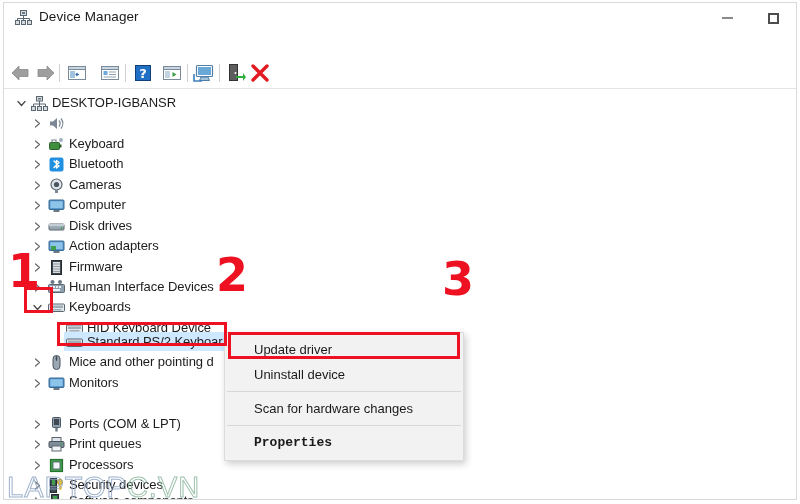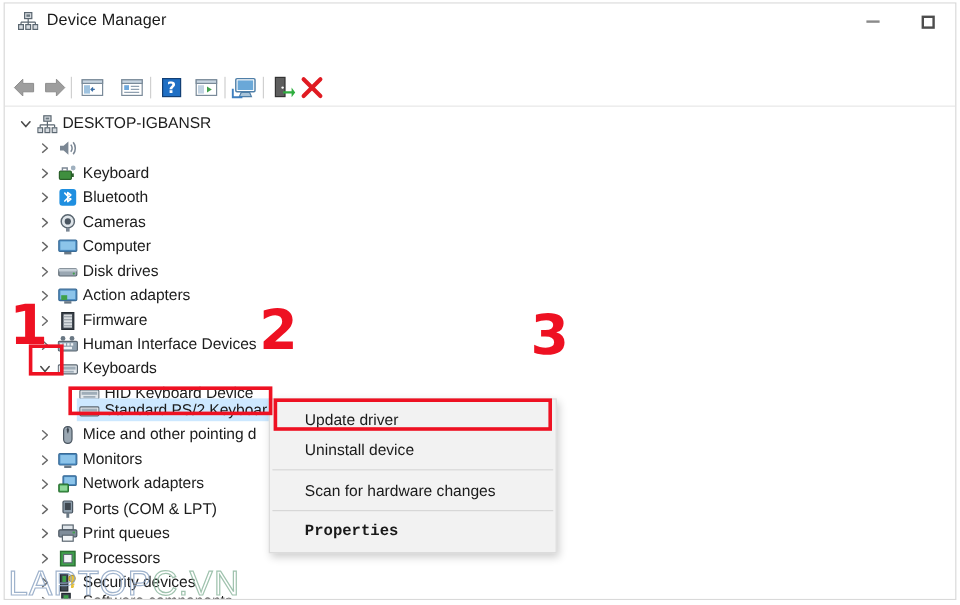--- a/index.html
+++ b/index.html
@@ -571,36 +571,20 @@
         <div class="tw-icon" style="left:44px">
           <svg width="17" height="17" viewBox="0 0 17 17">
             <rect x="1" y="3" width="15" height="9.5" rx="1" fill="#4c8ec4" stroke="#3a6b96" stroke-width="1"></rect>
             <rect x="2.3" y="4.2" width="12.4" height="7" fill="#8cc4ea"></rect>
             <rect x="5.5" y="13" width="6" height="2" fill="#6a7884"></rect>
           </svg>
         </div>
         <div class="tw-label" style="left:65px">Monitors</div>
       </div>
 
-      <div class="trow" style="top:304px">
-        <div class="tw-chev" style="left:25px">
-          <svg width="7" height="9" viewBox="0 0 7 9">
-              <path d="M1.5 1 L5.5 4.5 L1.5 8" stroke="#6a6a6a" stroke-width="1.2" fill="none" stroke-linecap="round" stroke-linejoin="round"></path>
-            </svg>
-        </div>
-        <div class="tw-icon" style="left:44px">
-          <svg width="17" height="17" viewBox="0 0 17 17">
-            <rect x="4.5" y="1.5" width="11" height="8" rx="0.8" fill="#4c8ec4" stroke="#3a6b96" stroke-width="1"></rect>
-            <rect x="5.6" y="2.6" width="8.8" height="5.8" fill="#8cc4ea"></rect>
-            <rect x="1" y="8.5" width="8" height="6.5" rx="0.8" fill="#3fa04b" stroke="#2a6f32" stroke-width="1"></rect>
-            <rect x="2" y="9.6" width="6" height="4.3" fill="#8fd79a"></rect>
-          </svg>
-        </div>
-        <div class="tw-label" style="left:65px">Network adapters</div>
-      </div>
 
       <div class="trow" style="top:325px">
         <div class="tw-chev" style="left:25px">
           <svg width="7" height="9" viewBox="0 0 7 9">
               <path d="M1.5 1 L5.5 4.5 L1.5 8" stroke="#6a6a6a" stroke-width="1.2" fill="none" stroke-linecap="round" stroke-linejoin="round"></path>
             </svg>
         </div>
         <div class="tw-icon" style="left:44px">
           <svg width="17" height="17" viewBox="0 0 17 17">
             <rect x="4.5" y="1.5" width="8" height="10" rx="1" fill="#8fa0ae" stroke="#4a5560" stroke-width="1"></rect>

